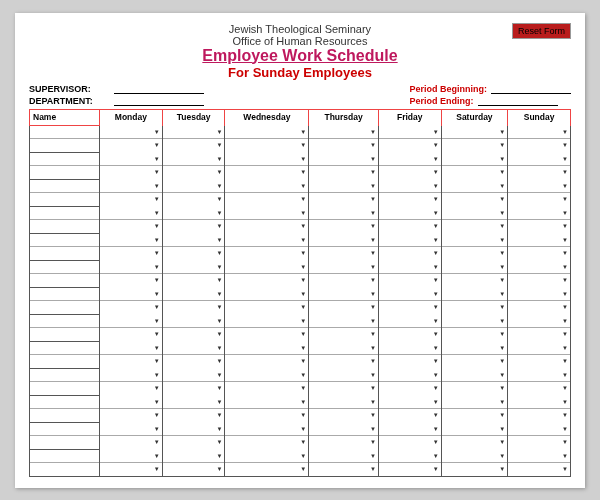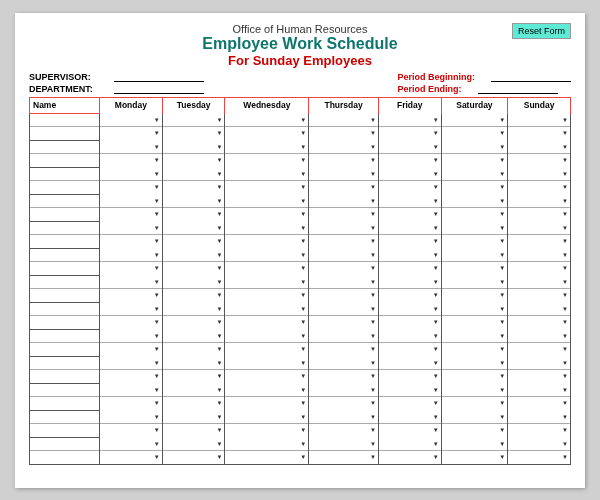--- a/index.html
+++ b/index.html
@@ -31,32 +31,33 @@
       font-size: 11px;
       color: #333;
     }
     .header .dept-name {
       font-size: 11px;
       color: #333;
     }
     .header .main-title {
       font-size: 16px;
       font-weight: bold;
-      color: #0f766e;
+      color: #be185d;
+      text-decoration: underline;
     }
     .header .sub-title {
       font-size: 13px;
       font-weight: bold;
       color: #cc0000;
     }
     .reset-btn {
       position: absolute;
       top: 0;
       right: 0;
-      background: #5eead4;
+      background: #b91c1c;
       border: 1px solid #999;
       font-size: 9px;
       padding: 2px 5px;
       cursor: pointer;
     }
     .info-row {
       display: flex;
       justify-content: space-between;
       align-items: flex-start;
       margin-bottom: 3px;
@@ -87,21 +88,21 @@
     }
     .info-right {
       display: flex;
       flex-direction: column;
       gap: 2px;
       text-align: right;
     }
     .period-field {
       display: flex;
       align-items: center;
-      gap: 16px;
+      gap: 4px;
       font-size: 9px;
     }
     .period-label {
       font-weight: bold;
       color: #cc0000;
       font-size: 9px;
     }
     .period-underline {
       border-bottom: 1px solid #000;
       width: 80px;
@@ -195,20 +196,21 @@
       pointer-events: none;
       color: #333;
     }
   </style>
 </head>
 <body>
 
 <div class="page">
   <div class="header">
     <button class="reset-btn">Reset Form</button>
+    <div class="org-name">Jewish Theological Seminary</div>
     <div class="dept-name">Office of Human Resources</div>
     <div class="main-title">Employee Work Schedule</div>
     <div class="sub-title">For Sunday Employees</div>
   </div>
 
   <div class="info-row">
     <div class="info-left">
       <div class="info-field">
         <span class="info-field-label">SUPERVISOR:</span>
         <span class="info-underline"></span>

